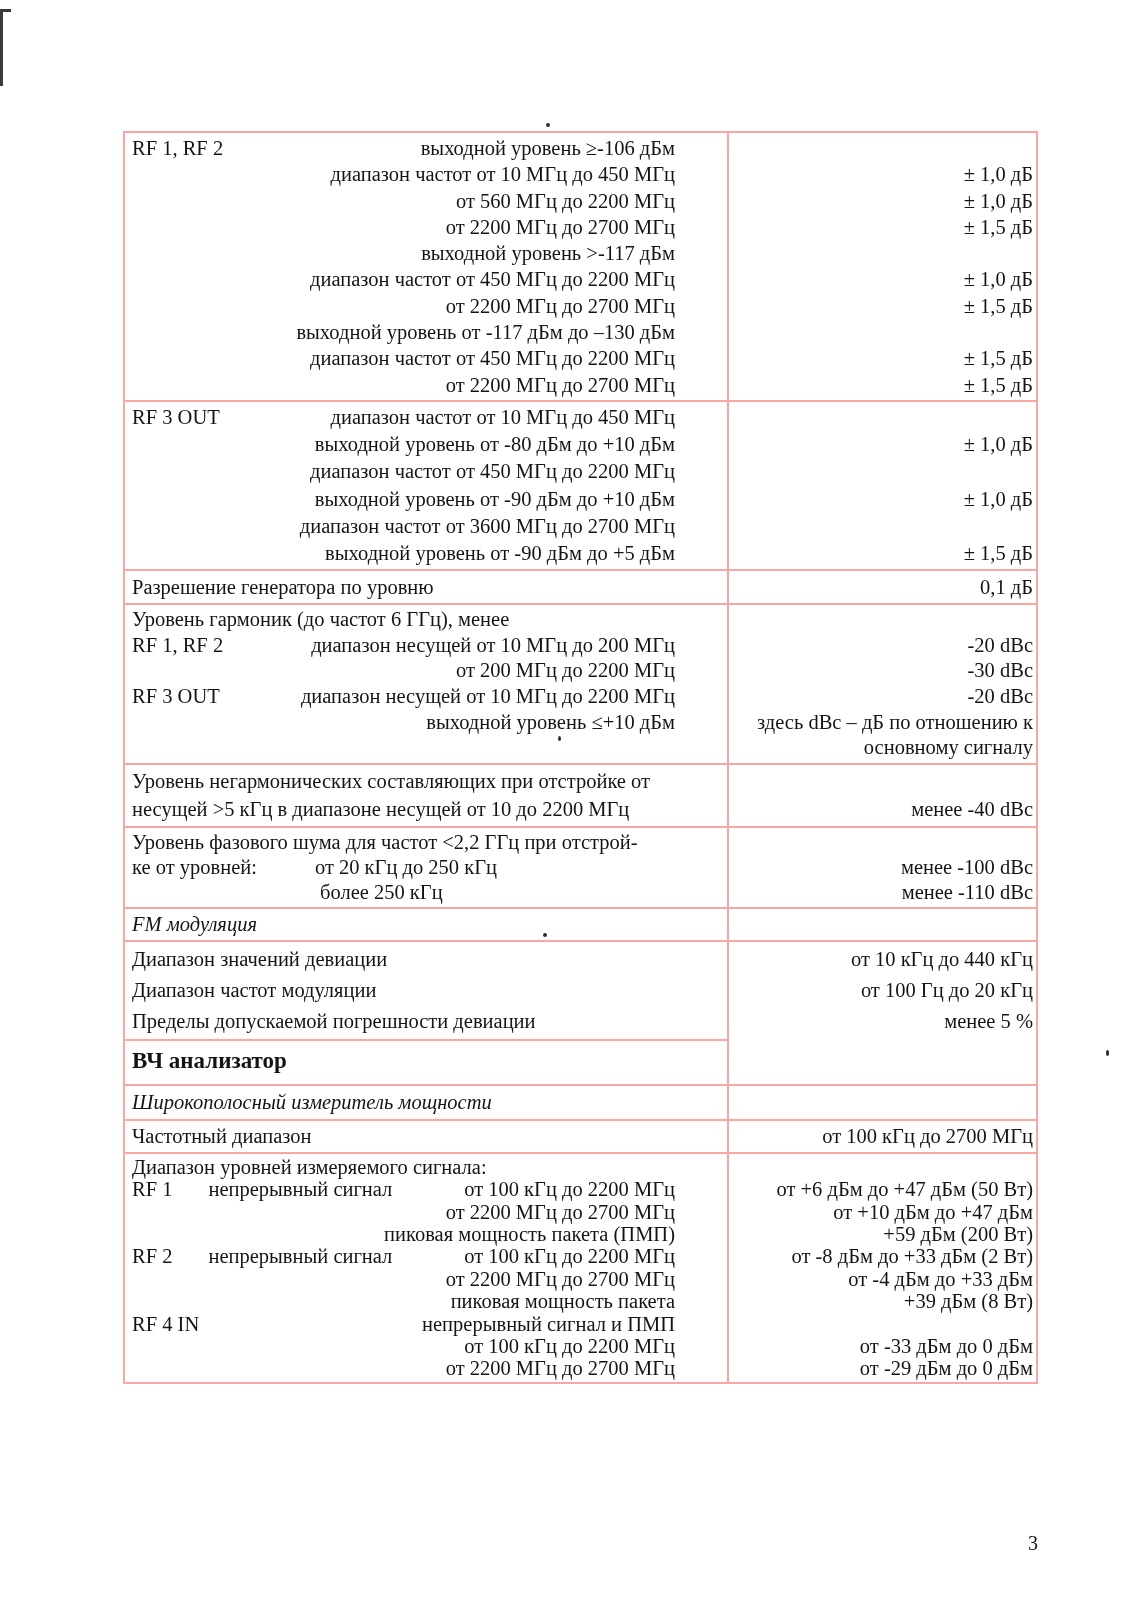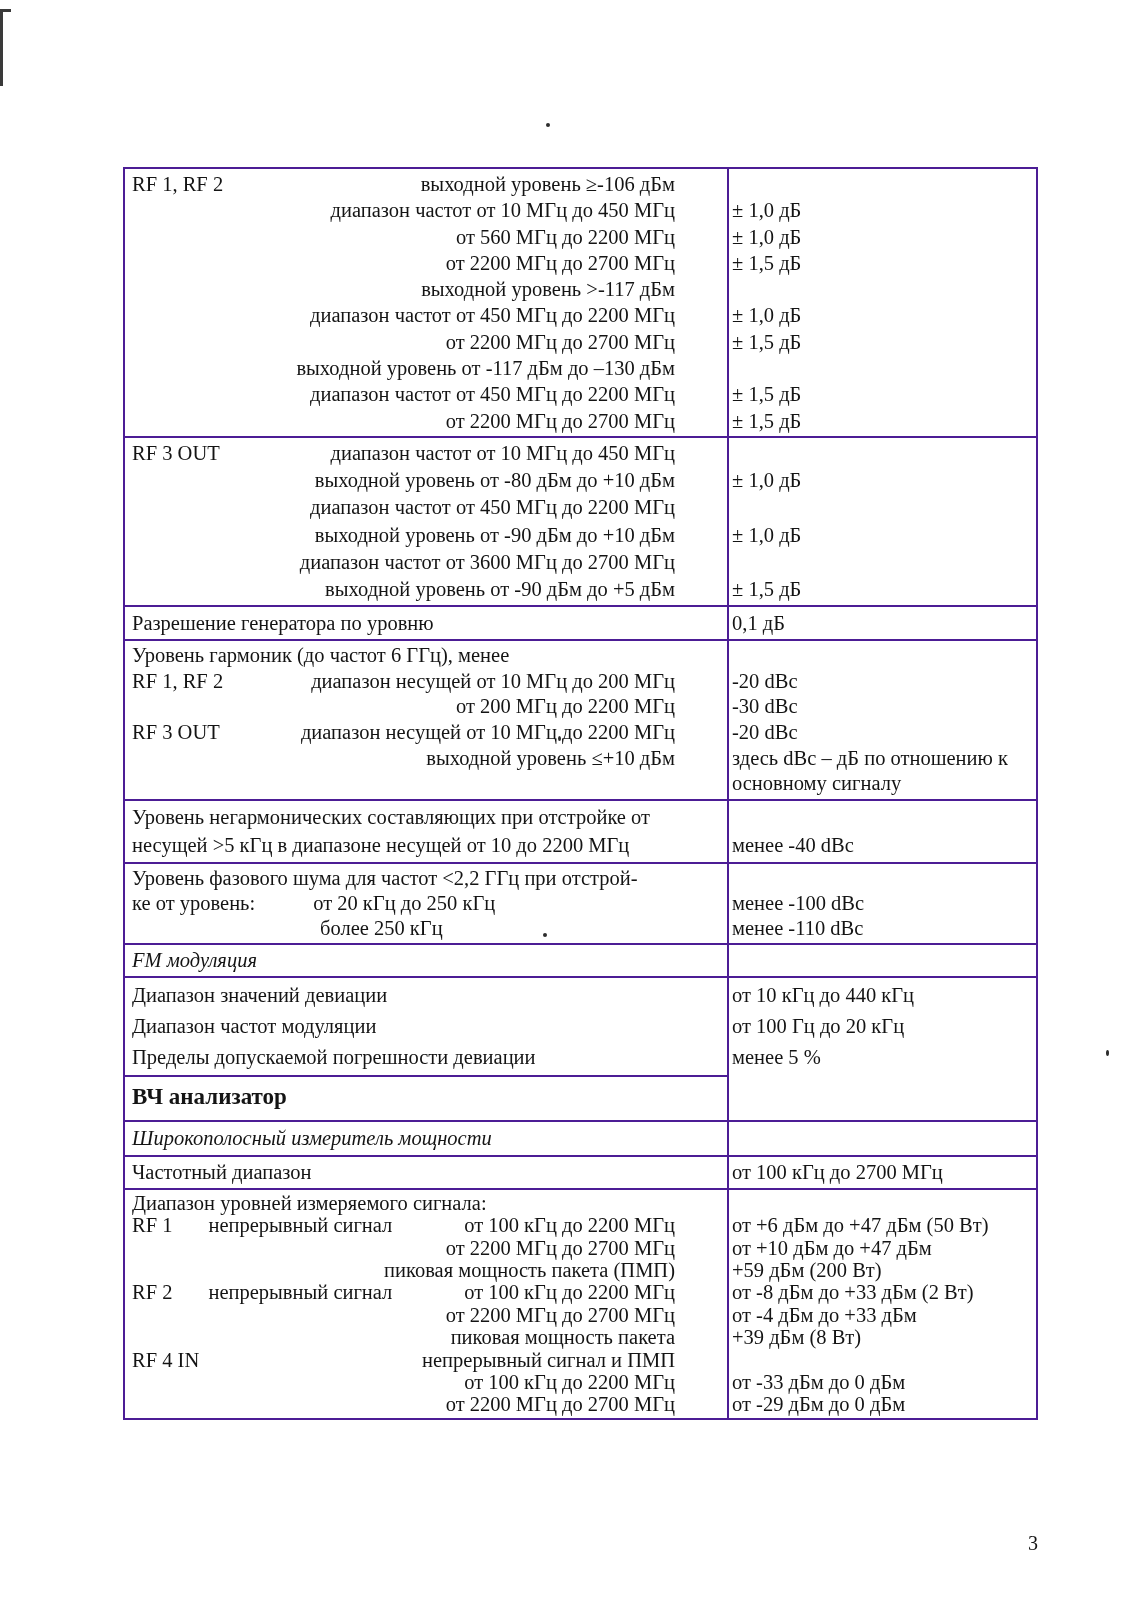--- a/index.html
+++ b/index.html
@@ -14,24 +14,24 @@
   .dot1 { left:546px; top:123px; }
   .dot2 { left:558px; top:736px; width:3px; height:5px; }
   .dot3 { left:543px; top:933px; }
   .dot4 { left:1106px; top:1050px; width:3px; height:6px; }
 
   table.spec {
     position:absolute; left:123px; top:131px;
     border-collapse:collapse; table-layout:fixed;
     font-size:20.5px;
   }
-  table.spec, table.spec td { border:2px solid #4c1d95;margin-top:36px; }
+  table.spec, table.spec td { border:2px solid #fca5a5; }
   td { vertical-align:top; padding:2px 0; }
   td.lc { width:602px; }
-  td.vc { width:307px; text-align:left; }
+  td.vc { width:307px; text-align:right; }
 
   .ln  { display:flex; white-space:pre; line-height:var(--lh); min-height:var(--lh);
          padding:0 52px 0 7px; }
   .lbl { flex:none; }
   .mid { margin-left:36px; }
   .txt { margin-left:auto; text-align:right; }
   .ltx { text-align:left; }
   .g58 { margin-left:58px; }
   .ind { margin-left:188px;text-align:center; }
   .vln { line-height:var(--lh); min-height:var(--lh); white-space:nowrap; padding:0 3px; }
@@ -149,21 +149,21 @@
       </td>
       <td class="vc">
         <div class="vln"></div>
         <div class="vln">менее -40 dBc</div>
       </td>
     </tr>
 
     <tr class="phase">
       <td class="lc">
         <div class="ln"><span class="ltx">Уровень фазового шума для частот &lt;2,2 ГГц при отстрой-</span></div>
-        <div class="ln"><span class="ltx">ке от уровень:</span><span class="ltx g58">от 20 кГц до 250 кГц</span></div>
+        <div class="ln"><span class="ltx">ке от уровней:</span><span class="ltx g58">от 20 кГц до 250 кГц</span></div>
         <div class="ln"><span class="ltx ind">более 250 кГц</span></div>
       </td>
       <td class="vc">
         <div class="vln"></div>
         <div class="vln">менее -100 dBc</div>
         <div class="vln">менее -110 dBc</div>
       </td>
     </tr>
 
     <tr class="fmh">

